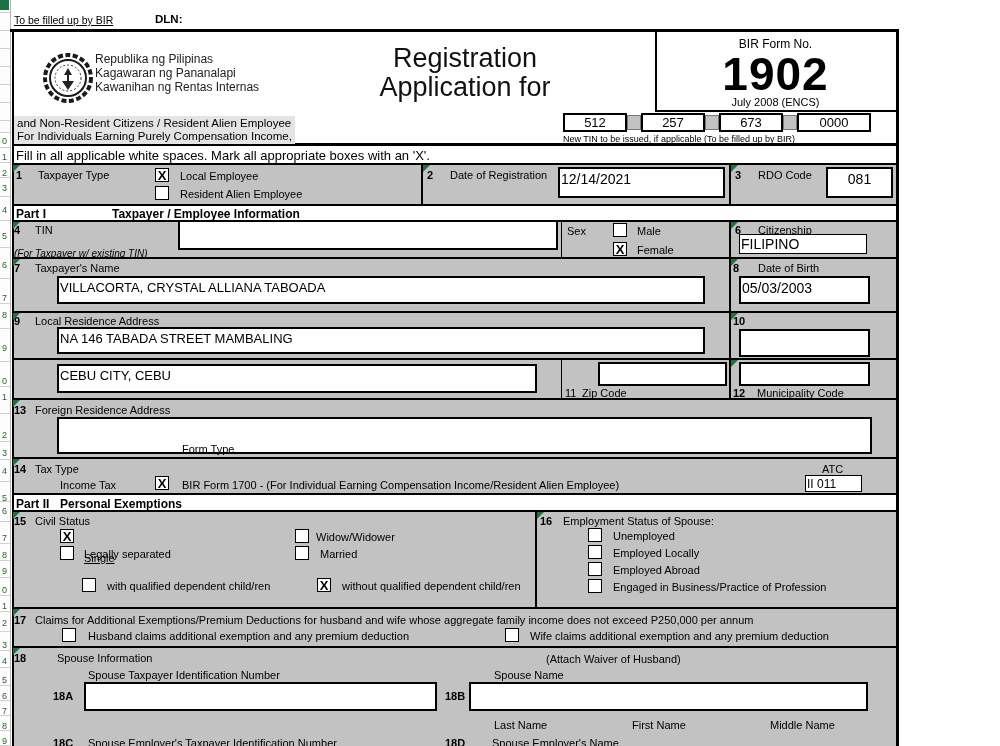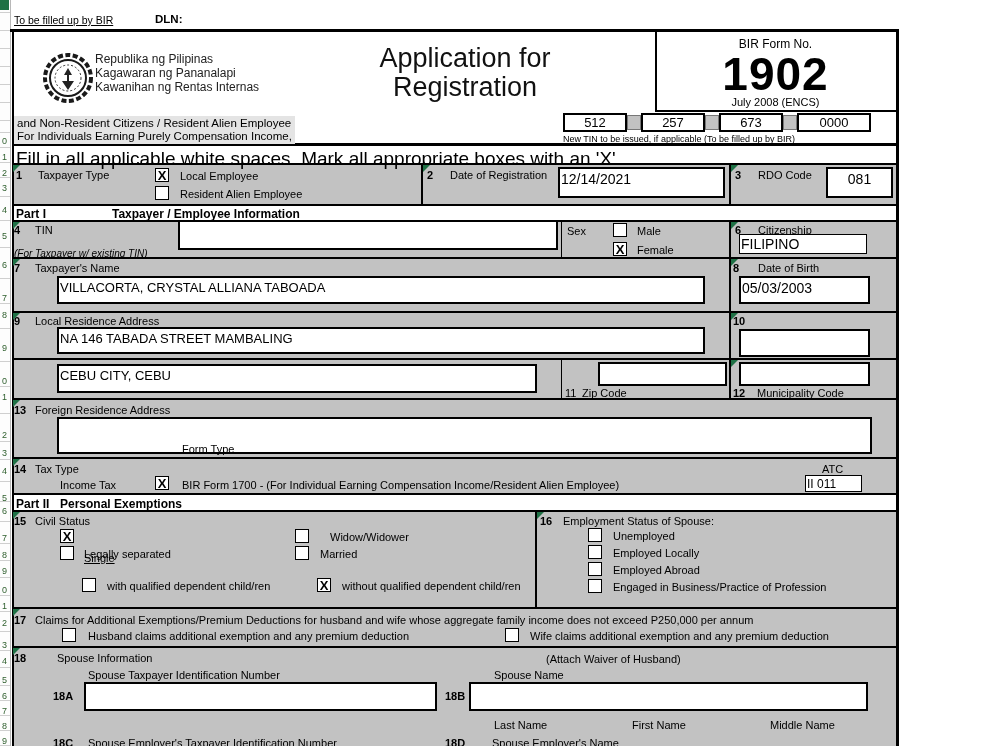--- a/index.html
+++ b/index.html
@@ -155,22 +155,22 @@
     <circle cx="26" cy="28" r="18" fill="#ffffff" stroke="#1a1a1a" stroke-width="2"></circle>
     <circle cx="26" cy="28" r="13" fill="none" stroke="#333" stroke-width="1" stroke-dasharray="2 2"></circle>
     <path d="M26 18 l4 7 h-3 v6 h5 l-6 9 -6-9 h5 v-6 h-3 z" fill="#222"></path>
   </svg>
   <div class="agency" style="left:95px;top:52px;">
     <div>Republika ng Pilipinas</div>
     <div>Kagawaran ng Pananalapi</div>
     <div>Kawanihan ng Rentas Internas</div>
   </div>
   <div class="title" style="left:290px;top:44px;width:350px;">
+    <div>Registration</div>
     <div>Application for</div>
-    <div>Registration</div>
   </div>
 
   <div class="vline" style="left:655px;top:31px;height:81px;"></div>
   <div class="hline" style="left:655px;top:110px;width:241px;"></div>
   <div class="abs formno-label" style="left:655px;top:37px;width:241px;text-align:center;">BIR Form No.</div>
   <div class="abs formno" style="left:655px;top:52px;width:241px;text-align:center;">1902</div>
   <div class="abs formver" style="left:655px;top:96px;width:241px;text-align:center;">July 2008 (ENCS)</div>
 
   <div class="subtitle" style="left:14px;top:116px;">
     <div>and Non-Resident Citizens / Resident Alien Employee</div>
@@ -181,21 +181,21 @@
     <div class="tinbox" style="width:64px;">512</div>
     <div class="tinspacer" style="width:14px;"></div>
     <div class="tinbox" style="width:64px;">257</div>
     <div class="tinspacer" style="width:14px;"></div>
     <div class="tinbox" style="width:64px;">673</div>
     <div class="tinspacer" style="width:14px;"></div>
     <div class="tinbox" style="width:74px;">0000</div>
   </div>
   <div class="abs tiny" style="left:563px;top:134px;">New TIN to be issued, if applicable (To be filled up by BIR)</div>
 
-  <div class="abs" style="left:16px;top:148px;font-size:19px;">Fill in all applicable white spaces. Mark all appropriate boxes with an 'X'.</div>
+  <div class="abs" style="left:16px;top:148px;font-size:13px;">Fill in all applicable white spaces. Mark all appropriate boxes with an 'X'.</div>
 
   <div class="no" style="left:16px;top:169px;">1</div>
   <div class="lbl" style="left:38px;top:169px;">Taxpayer Type</div>
   <div class="cb" style="left:155px;top:168px;">X</div>
   <div class="lbl" style="left:180px;top:170px;">Local Employee</div>
   <div class="cb" style="left:155px;top:186px;"></div>
   <div class="lbl" style="left:180px;top:188px;">Resident Alien Employee</div>
 
   <div class="no" style="left:427px;top:169px;">2</div>
   <div class="lbl" style="left:450px;top:169px;">Date of Registration</div>
@@ -271,21 +271,21 @@
   <div class="val" style="left:807px;top:477px;font-size:12px;">II 011</div>
 
   <div class="partbar" style="left:16px;top:497px;">Part II</div>
   <div class="partbar" style="left:60px;top:497px;">Personal Exemptions</div>
 
   <div class="no" style="left:14px;top:515px;">15</div>
   <div class="lbl" style="left:35px;top:515px;">Civil Status</div>
   <div class="cb" style="left:60px;top:529px;">X</div>
   <div class="lbl" style="left:84px;top:552px;text-decoration:underline;">Single</div>
   <div class="cb" style="left:295px;top:529px;"></div>
-  <div class="lbl" style="left:330px;top:531px;">Widow/Widower</div>
+  <div class="lbl" style="left:316px;top:531px;">Widow/Widower</div>
   <div class="cb" style="left:60px;top:546px;"></div>
   <div class="lbl" style="left:84px;top:548px;">Legally separated</div>
   <div class="cb" style="left:295px;top:546px;"></div>
   <div class="lbl" style="left:320px;top:548px;">Married</div>
   <div class="cb" style="left:82px;top:578px;"></div>
   <div class="lbl" style="left:107px;top:580px;">with qualified dependent child/ren</div>
   <div class="cb" style="left:317px;top:578px;">X</div>
   <div class="lbl" style="left:342px;top:580px;">without qualified dependent child/ren</div>
 
   <div class="no" style="left:540px;top:515px;">16</div>

